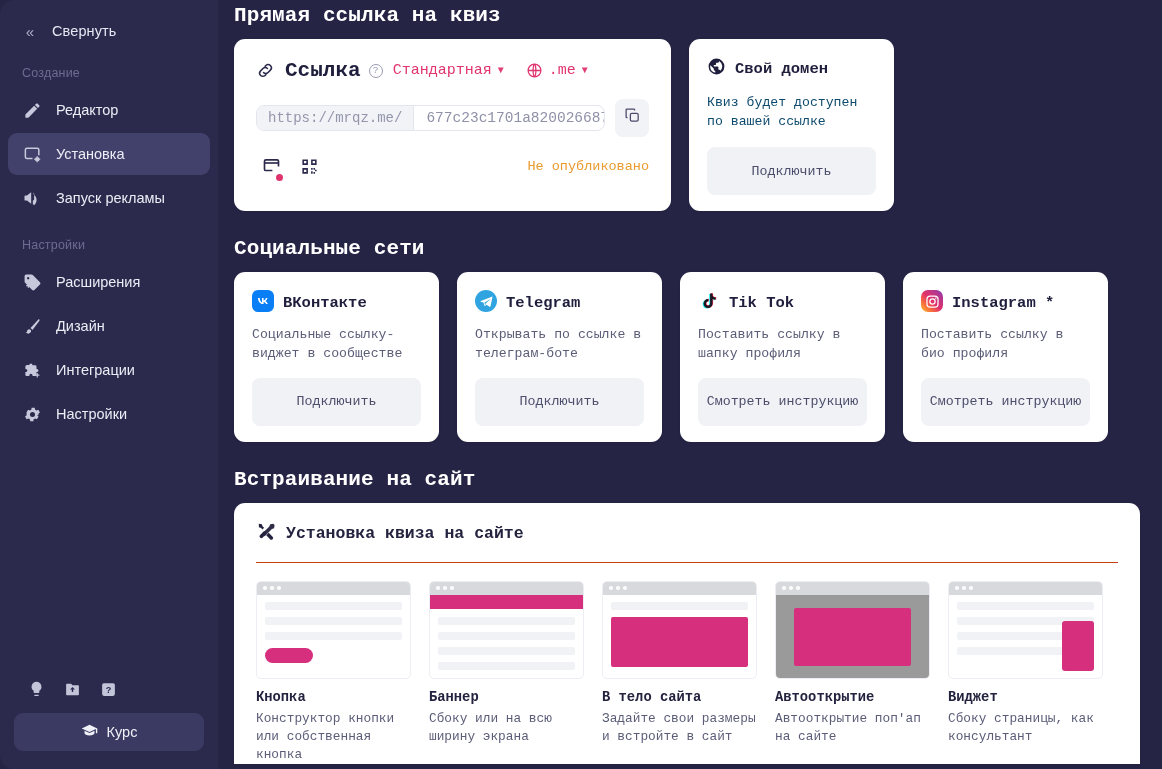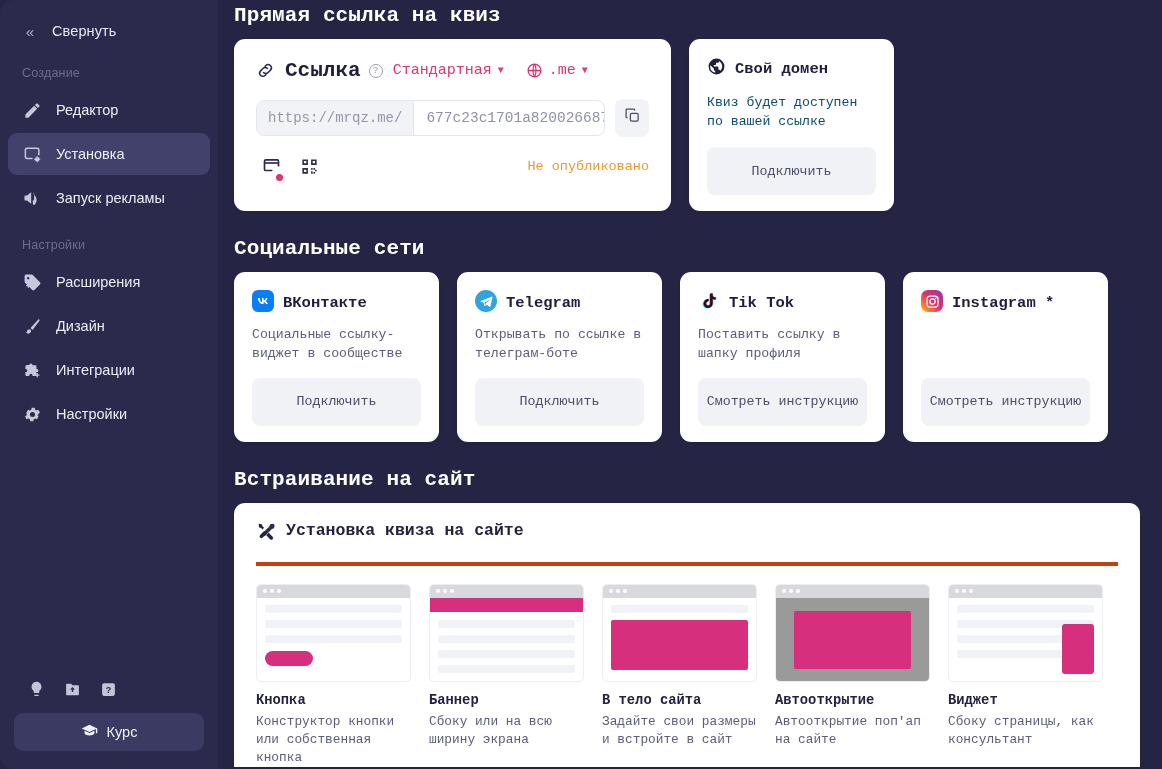--- a/index.html
+++ b/index.html
@@ -144,21 +144,21 @@
   .pill-select.with-globe { margin-left: 12px; }
   .sel-caret { font-size: 10px; line-height: 1; opacity: .95; }
   .globe { display: flex; color: #e0346f; }
 
   .url-row { display: flex; align-items: center; gap: 10px; }
   .url-box {
     flex: 1 1 auto;
     display: flex; align-items: stretch;
     border: 1px solid #e4e6ef;
     border-radius: 8px;
-    height: 36px;
+    height: 26px;
     overflow: hidden;
     background: #fff;
   }
   .url-prefix {
     background: #f2f3f7;
     color: #9496ac;
     font-size: 14px;
     display: flex; align-items: center;
     padding: 0 11px;
     border-right: 1px solid #e4e6ef;
@@ -257,23 +257,23 @@
     border-radius: 7px;
   }
 
   
   .embed-card {
     width: 100%;
     padding: 18px 22px 0 22px;
     border-bottom-left-radius: 0; border-bottom-right-radius: 0;
   }
   .embed-head {
-    display: flex; align-items: flex-start; gap: 10px;
+    display: flex; align-items: center; gap: 10px;
     padding-bottom: 16px;
-    border-bottom: 4px solid #c2410c;
+    border-bottom: 1px solid #c2410c;
   }
   .embed-title { color: #24233f; font-size: 16.5px; font-weight: 700; }
   .thumbs { display: flex; gap: 18px; padding-top: 18px; }
   .thumb-col { width: 155px; }
   .thumb {
     width: 155px; height: 98px;
     background: #ffffff;
     border: 1px solid #eceef3;
     border-radius: 5px;
     overflow: hidden;
@@ -561,20 +561,21 @@
         <div class="sc-head">
           <span class="brand-ico ig-ico">
             <svg width="15" height="15" viewBox="0 0 24 24" fill="none" stroke="#ffffff" stroke-width="2">
               <rect x="3.2" y="3.2" width="17.6" height="17.6" rx="5"></rect>
               <circle cx="12" cy="12" r="4.2"></circle>
               <circle cx="17.3" cy="6.7" r="1.1" fill="#ffffff" stroke="none"></circle>
             </svg>
           </span>
           <span class="sc-title">Instagram *</span>
         </div>
+        <div class="sc-desc">Поставить ссылку в био профиля</div>
         <button class="ghost-btn">Смотреть инструкцию</button>
       </section>
     </div>
 
     <div class="section-title spaced">Встраивание на сайт</div>
 
     <section class="card embed-card">
       <div class="embed-head">
         <span>
           <svg width="20" height="20" viewBox="0 0 24 24" fill="#24233f">

